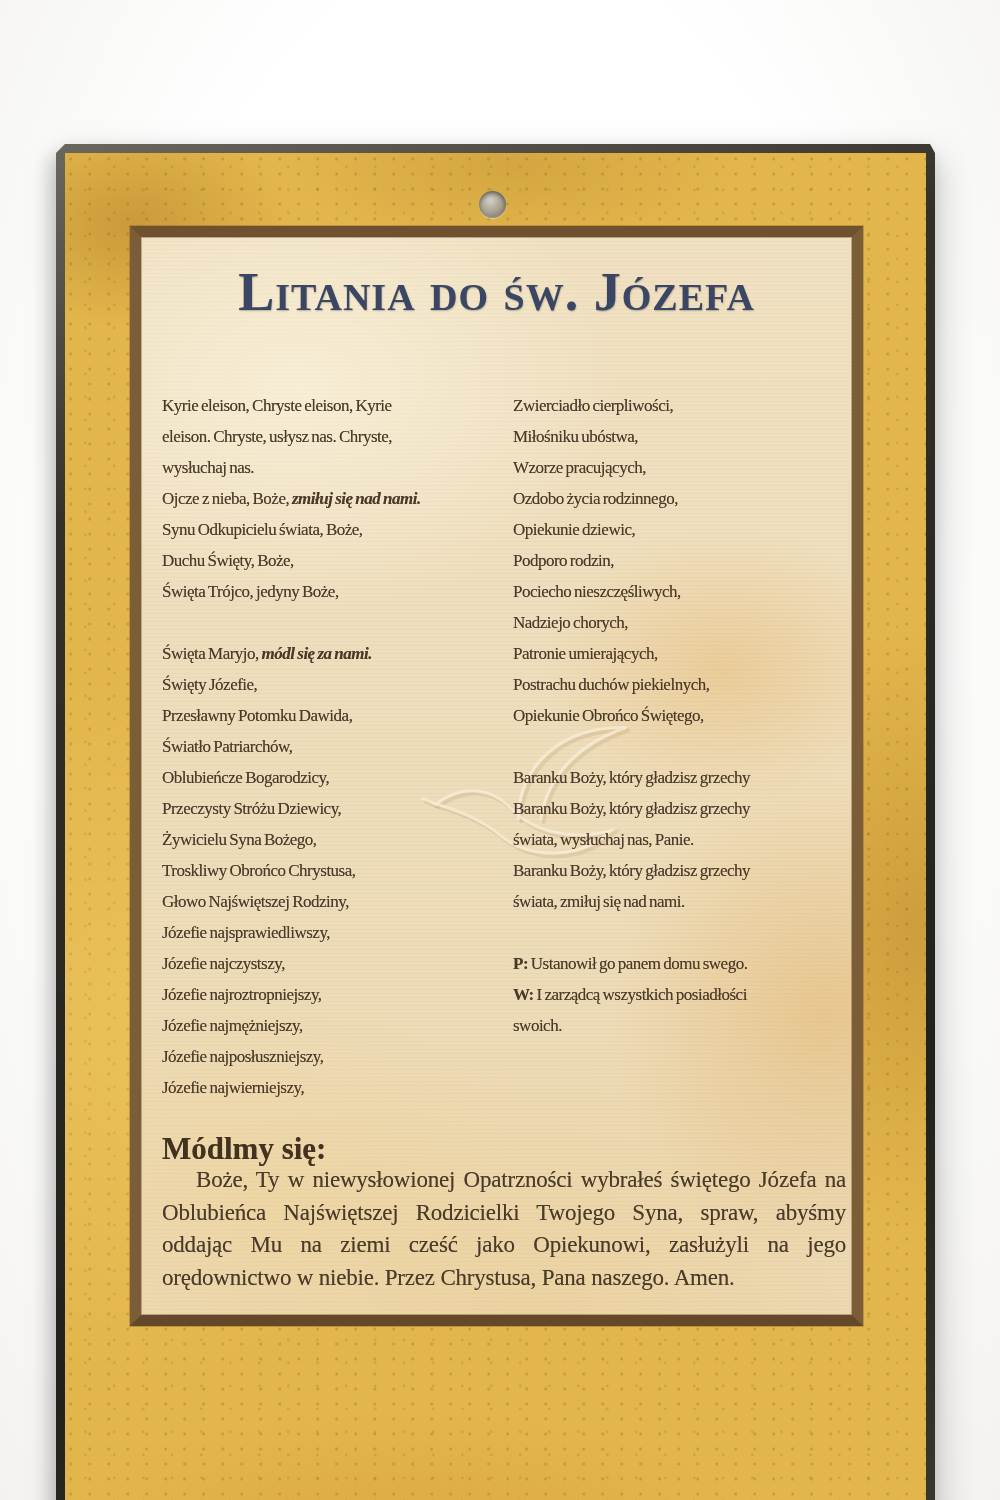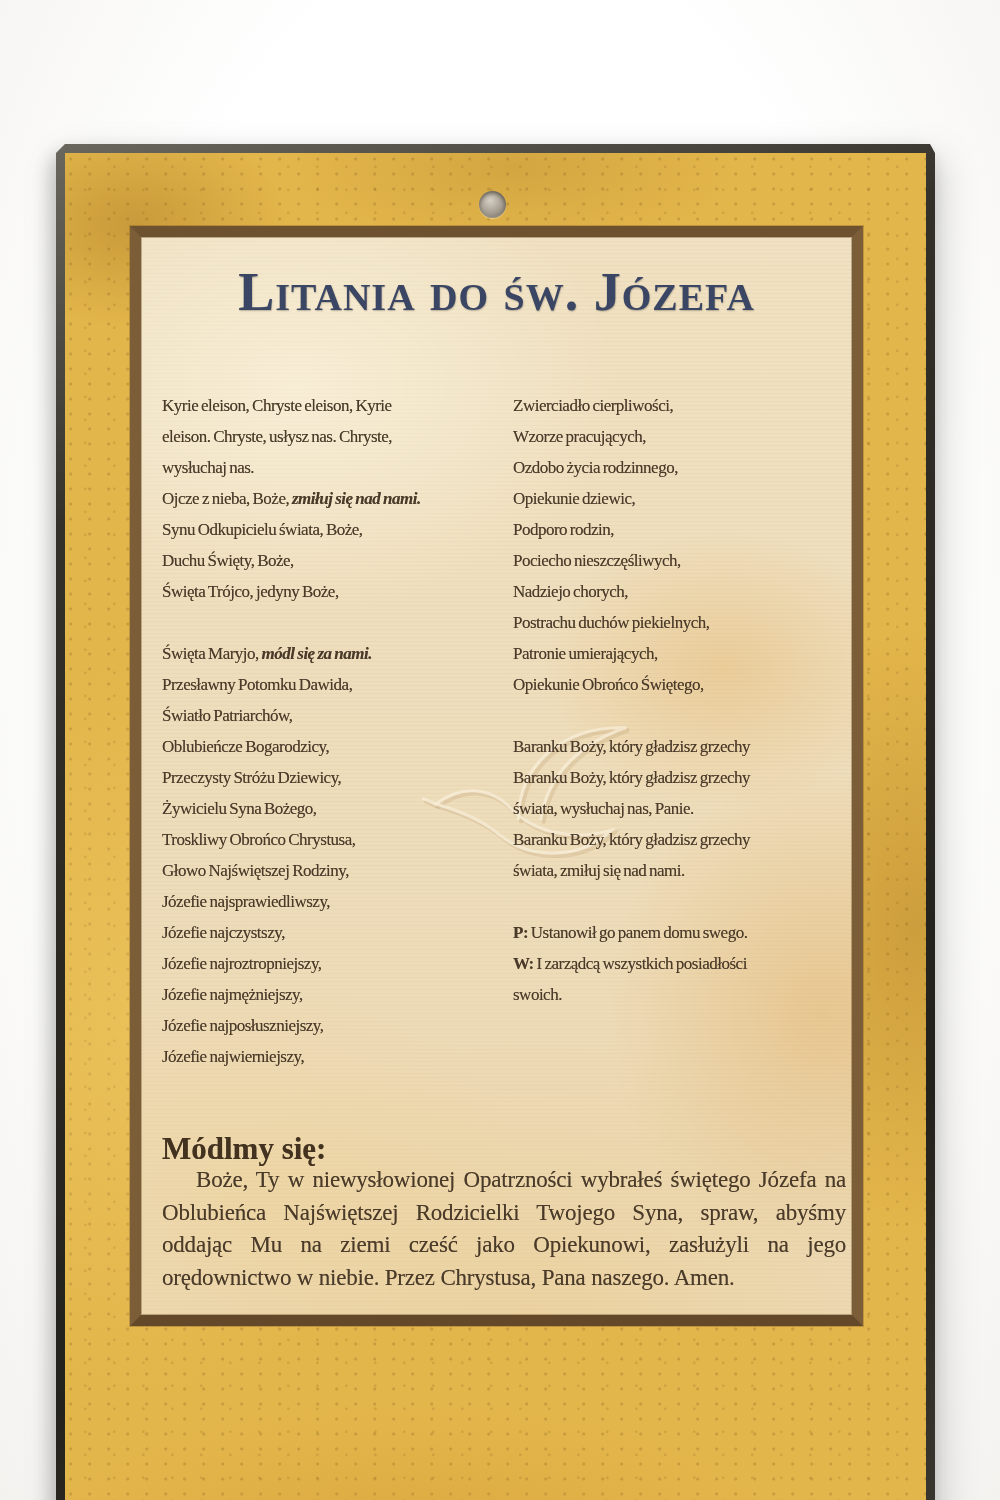--- a/index.html
+++ b/index.html
@@ -119,44 +119,46 @@
         <div class="col col-left">
             <div class="line"><span>Kyrie eleison, Chryste eleison, Kyrie</span></div>
             <div class="line"><span>eleison. Chryste, usłysz nas. Chryste,</span></div>
             <div class="line"><span>wysłuchaj nas.</span></div>
             <div class="line"><span>Ojcze z nieba, Boże, </span><span class="run-bi">zmiłuj się nad nami.</span></div>
             <div class="line"><span>Synu Odkupicielu świata, Boże,</span></div>
             <div class="line"><span>Duchu Święty, Boże,</span></div>
             <div class="line"><span>Święta Trójco, jedyny Boże,</span></div>
             <div class="line"></div>
             <div class="line"><span>Święta Maryjo, </span><span class="run-bi">módl się za nami.</span></div>
+            <div class="line"><span>Święty Józefie,</span></div>
             <div class="line"><span>Przesławny Potomku Dawida,</span></div>
             <div class="line"><span>Światło Patriarchów,</span></div>
             <div class="line"><span>Oblubieńcze Bogarodzicy,</span></div>
             <div class="line"><span>Przeczysty Stróżu Dziewicy,</span></div>
             <div class="line"><span>Żywicielu Syna Bożego,</span></div>
             <div class="line"><span>Troskliwy Obrońco Chrystusa,</span></div>
             <div class="line"><span>Głowo Najświętszej Rodziny,</span></div>
             <div class="line"><span>Józefie najsprawiedliwszy,</span></div>
             <div class="line"><span>Józefie najczystszy,</span></div>
             <div class="line"><span>Józefie najroztropniejszy,</span></div>
             <div class="line"><span>Józefie najmężniejszy,</span></div>
             <div class="line"><span>Józefie najposłuszniejszy,</span></div>
             <div class="line"><span>Józefie najwierniejszy,</span></div>
           </div>
         <div class="col col-right">
             <div class="line"><span>Zwierciadło cierpliwości,</span></div>
+            <div class="line"><span>Miłośniku ubóstwa,</span></div>
             <div class="line"><span>Wzorze pracujących,</span></div>
             <div class="line"><span>Ozdobo życia rodzinnego,</span></div>
             <div class="line"><span>Opiekunie dziewic,</span></div>
             <div class="line"><span>Podporo rodzin,</span></div>
             <div class="line"><span>Pociecho nieszczęśliwych,</span></div>
             <div class="line"><span>Nadziejo chorych,</span></div>
+            <div class="line"><span>Patronie umierających,</span></div>
             <div class="line"><span>Postrachu duchów piekielnych,</span></div>
-            <div class="line"><span>Patronie umierających,</span></div>
             <div class="line"><span>Opiekunie Obrońco Świętego,</span></div>
             <div class="line"></div>
             <div class="line"><span>Baranku Boży, który gładzisz grzechy</span></div>
             <div class="line"><span>Baranku Boży, który gładzisz grzechy</span></div>
             <div class="line"><span>świata, wysłuchaj nas, Panie.</span></div>
             <div class="line"><span>Baranku Boży, który gładzisz grzechy</span></div>
             <div class="line"><span>świata, zmiłuj się nad nami.</span></div>
             <div class="line"></div>
             <div class="line"><span class="run-b">P: </span><span>Ustanowił go panem domu swego.</span></div>
             <div class="line"><span class="run-b">W: </span><span>I zarządcą wszystkich posiadłości</span></div>

